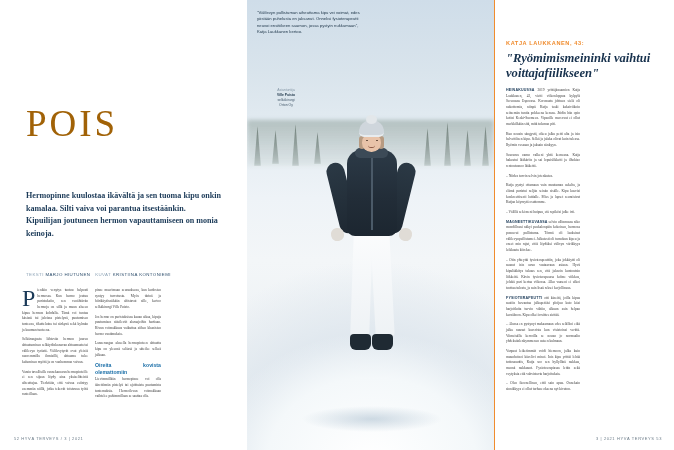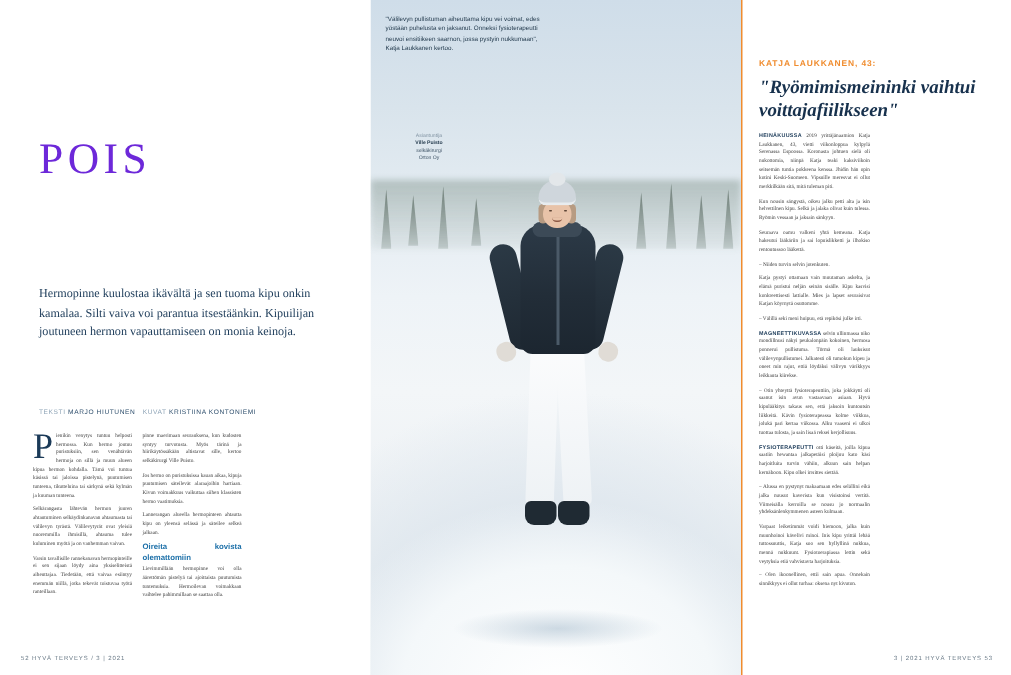--- a/index.html
+++ b/index.html
@@ -18,37 +18,38 @@
   }
   
   .left-page {
     position: relative;
     width: 247px; height: 450px;
     background: #ffffff;
     padding: 0;
   }
   .headline {
     position: absolute;
-    left: 26px; top: 88px;
-    font-family: "Liberation Serif", serif;
-    font-size: 29px;
+    left: 26px; top: 100px;
+    font-family: "Liberation Serif", serif;
+    font-size: 37px;
     letter-spacing: 3px;
-    color: #6d28d9;
+    color: #a16207;
     line-height: 1.28;
     font-weight: 400;
   }
   .headline div { white-space: nowrap; }
   .standfirst {
     position: absolute;
     left: 26px; top: 190px;
     width: 196px;
     font-family: "Liberation Serif", serif;
     font-size: 8.1px;
     line-height: 1.55;
     color: #1b3a58;
+    font-weight: bold;
   }
   .byline {
     position: absolute;
     left: 26px; top: 272px;
     width: 200px;
     font-family: "Liberation Sans", sans-serif;
     font-size: 4.4px;
     letter-spacing: 0.4px;
     color: #30506e;
     text-transform: uppercase;

